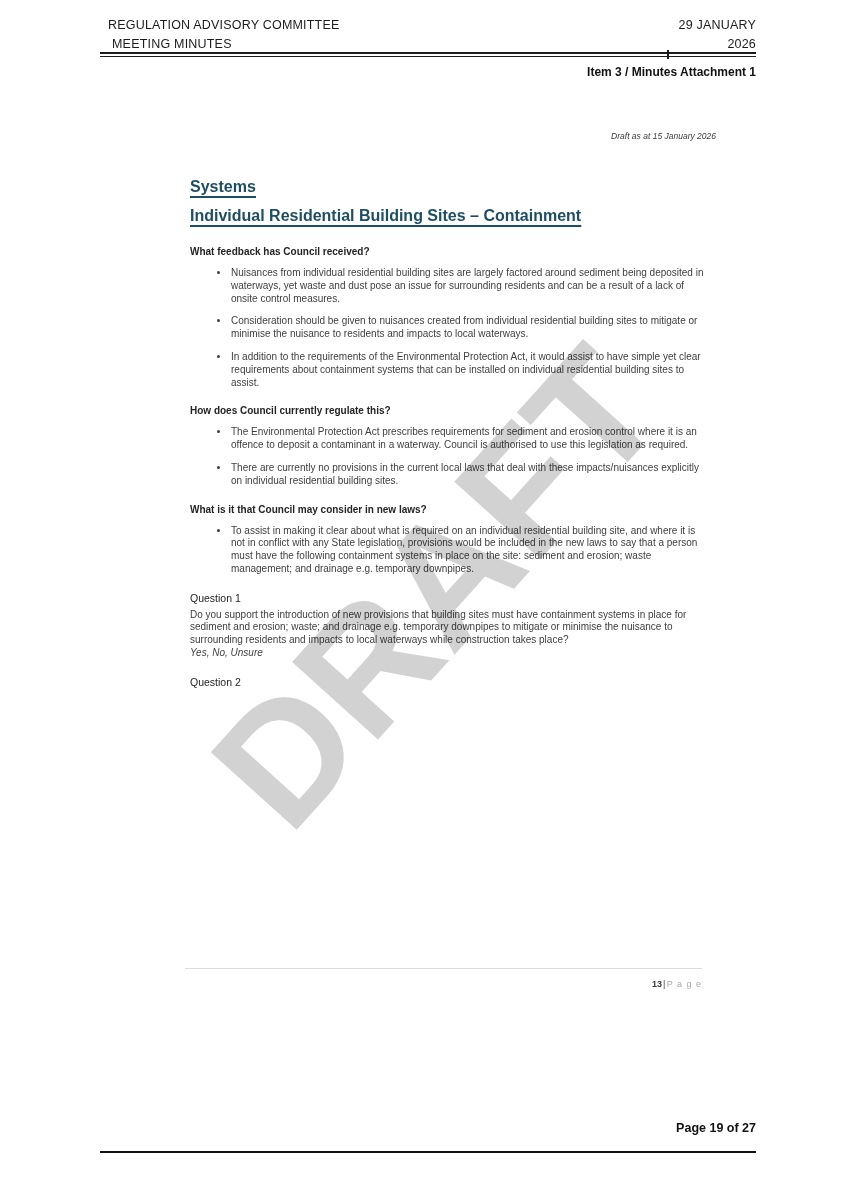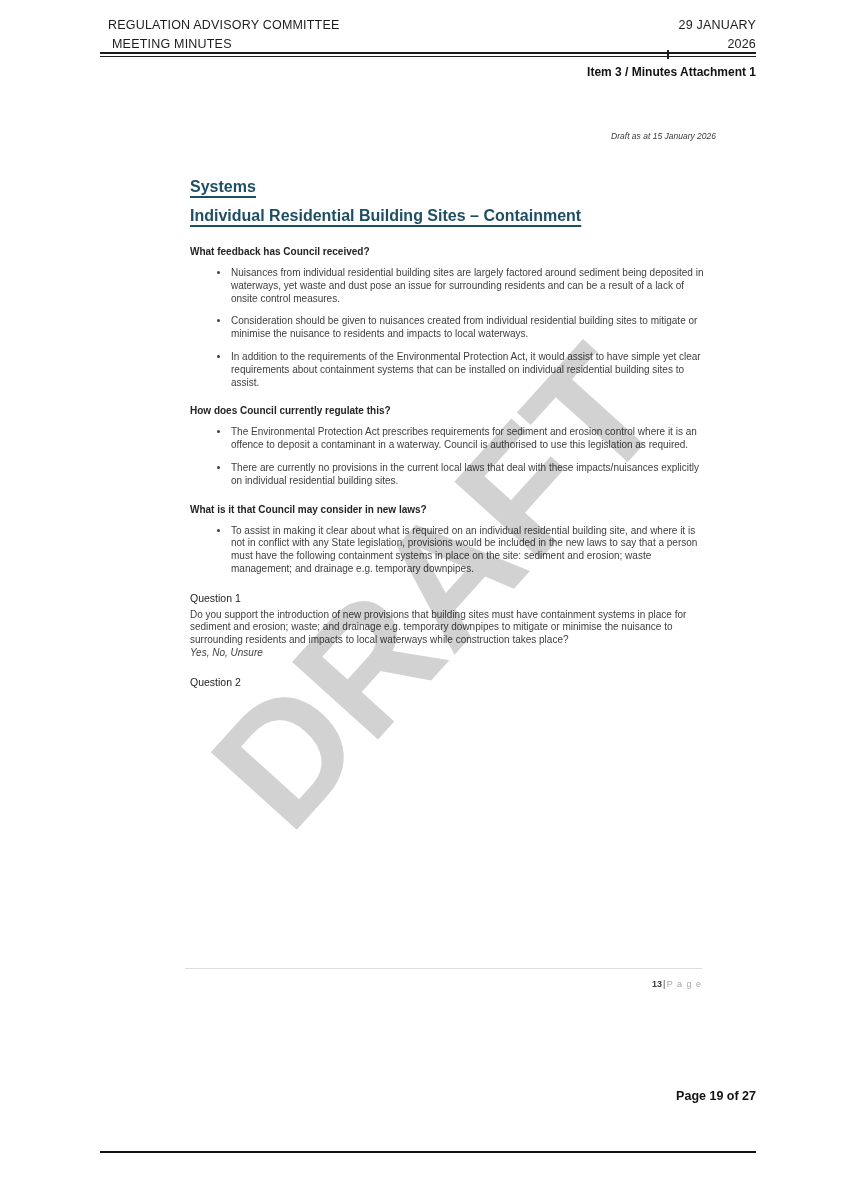--- a/index.html
+++ b/index.html
@@ -145,21 +145,21 @@
   }
 
   
   .footer-rule {
     position: absolute;
     left: 100px; right: 58px; top: 1151px;
     border-top: 2.5px solid #111111;
   }
   .footer-page {
     position: absolute;
-    right: 58px; top: 1089px;
+    right: 58px; top: 1121px;
     font-size: 12.5px;
     font-weight: bold;
     color: #121212;
   }
 </style>
 </head>
 <body>
 
 <div class="page">
 

